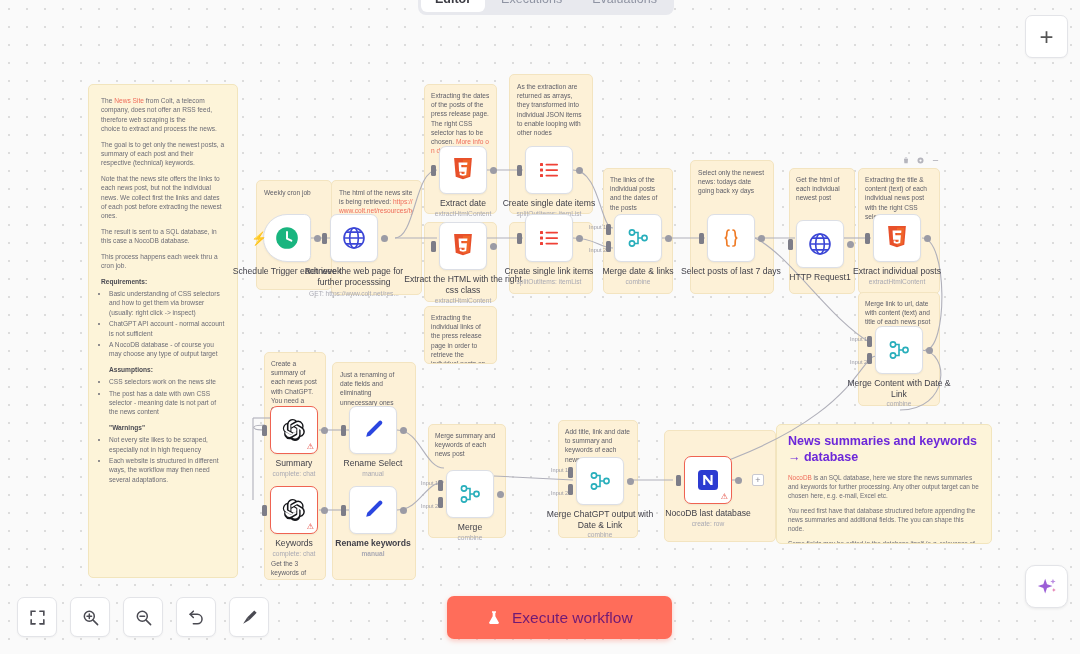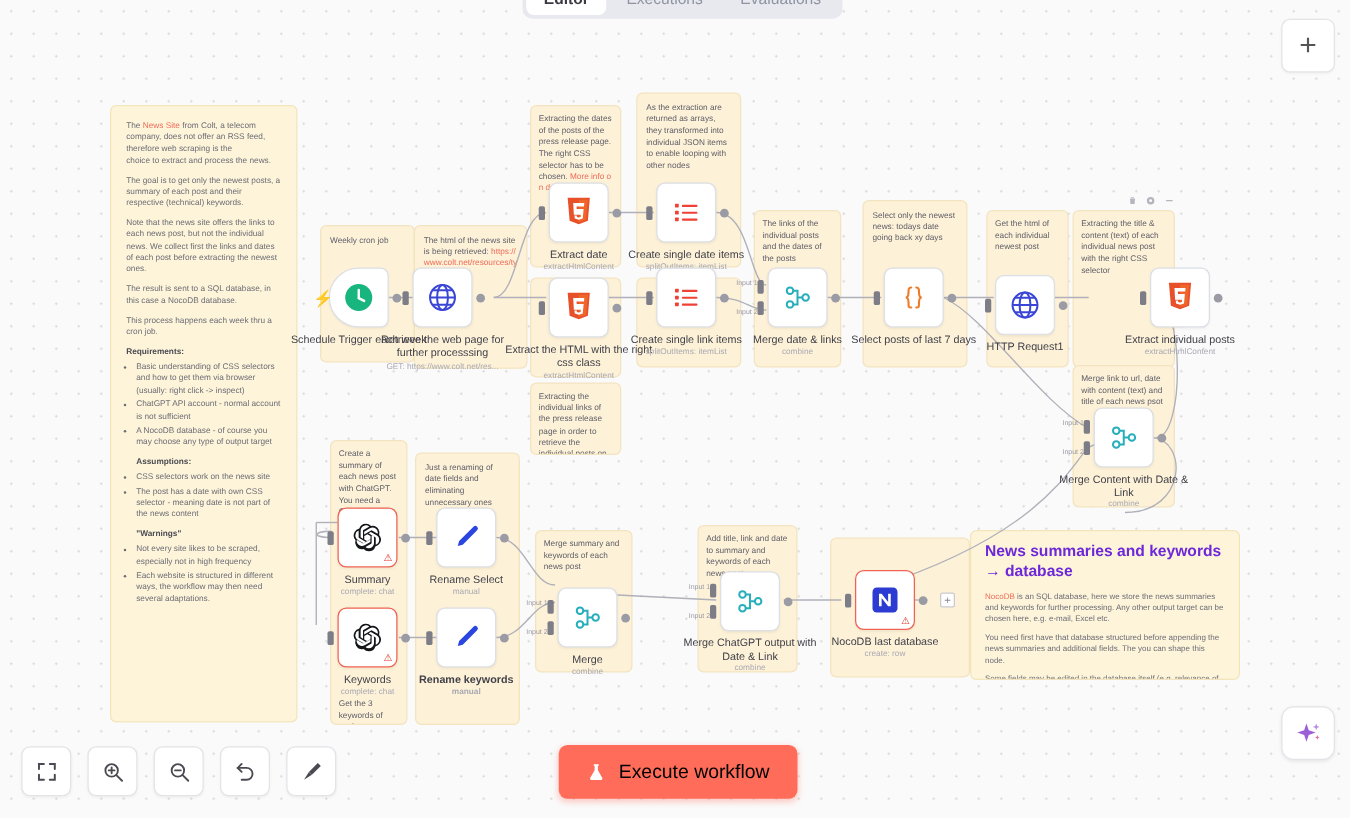--- a/index.html
+++ b/index.html
@@ -40,22 +40,22 @@
   }
   
   .toolbar{ position:absolute; left:17px; top:597px; display:flex; gap:13px; z-index:40; }
   .tb{
     width:40px; height:40px; background:#fff; border:1px solid #e3e4e8;
     border-radius:7px; display:flex; align-items:center; justify-content:center;
     cursor:pointer; box-shadow:0 1px 2px rgba(0,0,0,.04);
   }
   .exec-btn{
     position:absolute; left:447px; top:596px; height:43px;
-    background:#ff6d5a; color:#000000; border:none; border-radius:7px;
-    display:flex; align-items:center; gap:10px; padding:0 22px;
+    background:#ff6d5a; color:#701a75; border:none; border-radius:7px;
+    display:flex; align-items:center; gap:10px; padding:0 39px;
     font-size:15.5px; font-family:inherit; cursor:pointer; z-index:40;
     box-shadow:0 2px 5px rgba(255,109,90,.35);
   }
 
   
   .sticky{
     position:absolute;
     background:#fdf4d9;
     border:1px solid #f2e5bd;
     border-radius:5px;
@@ -448,21 +448,21 @@
     <svg width="26" height="26" viewBox="0 0 24 24" fill="none" stroke="#3b46d6" stroke-width="1.5">
       <circle cx="12" cy="12" r="9.2"></circle>
         <ellipse cx="12" cy="12" rx="4" ry="9.2"></ellipse>
         <path d="M3 12h18M4.6 6.6h14.8M4.6 17.4h14.8"></path>
     </svg>
     <span class="port out"></span>
   </div>
   <div class="nlabel">HTTP Request1</div>
 </div>
 
-<div class="node" style="left:920px;top:214px;border-radius:22px;">
+<div class="node" style="left:873px;top:214px;border-radius:22px;">
   <div class="nbox">
     <span class="port in"></span>
     <svg width="22" height="24" viewBox="0 0 24 27">
       <path d="M2 0h20l-1.8 21L12 24 3.8 21z" fill="#e8502a"></path>
       <path d="M12 2v20.2l6.6-1.9L20.2 2z" fill="#f06529"></path>
       <path d="M7 5h10l-.3 3H10l.2 2.4h6.2l-.8 8.6-3.6 1-3.6-1-.25-2.8h2.1l.12 1.4 1.63.45 1.7-.45.2-2.1H7.6z" fill="#fff"></path>
     </svg>
     <span class="port out"></span>
   </div>
   <div class="nlabel">Extract individual posts</div>

